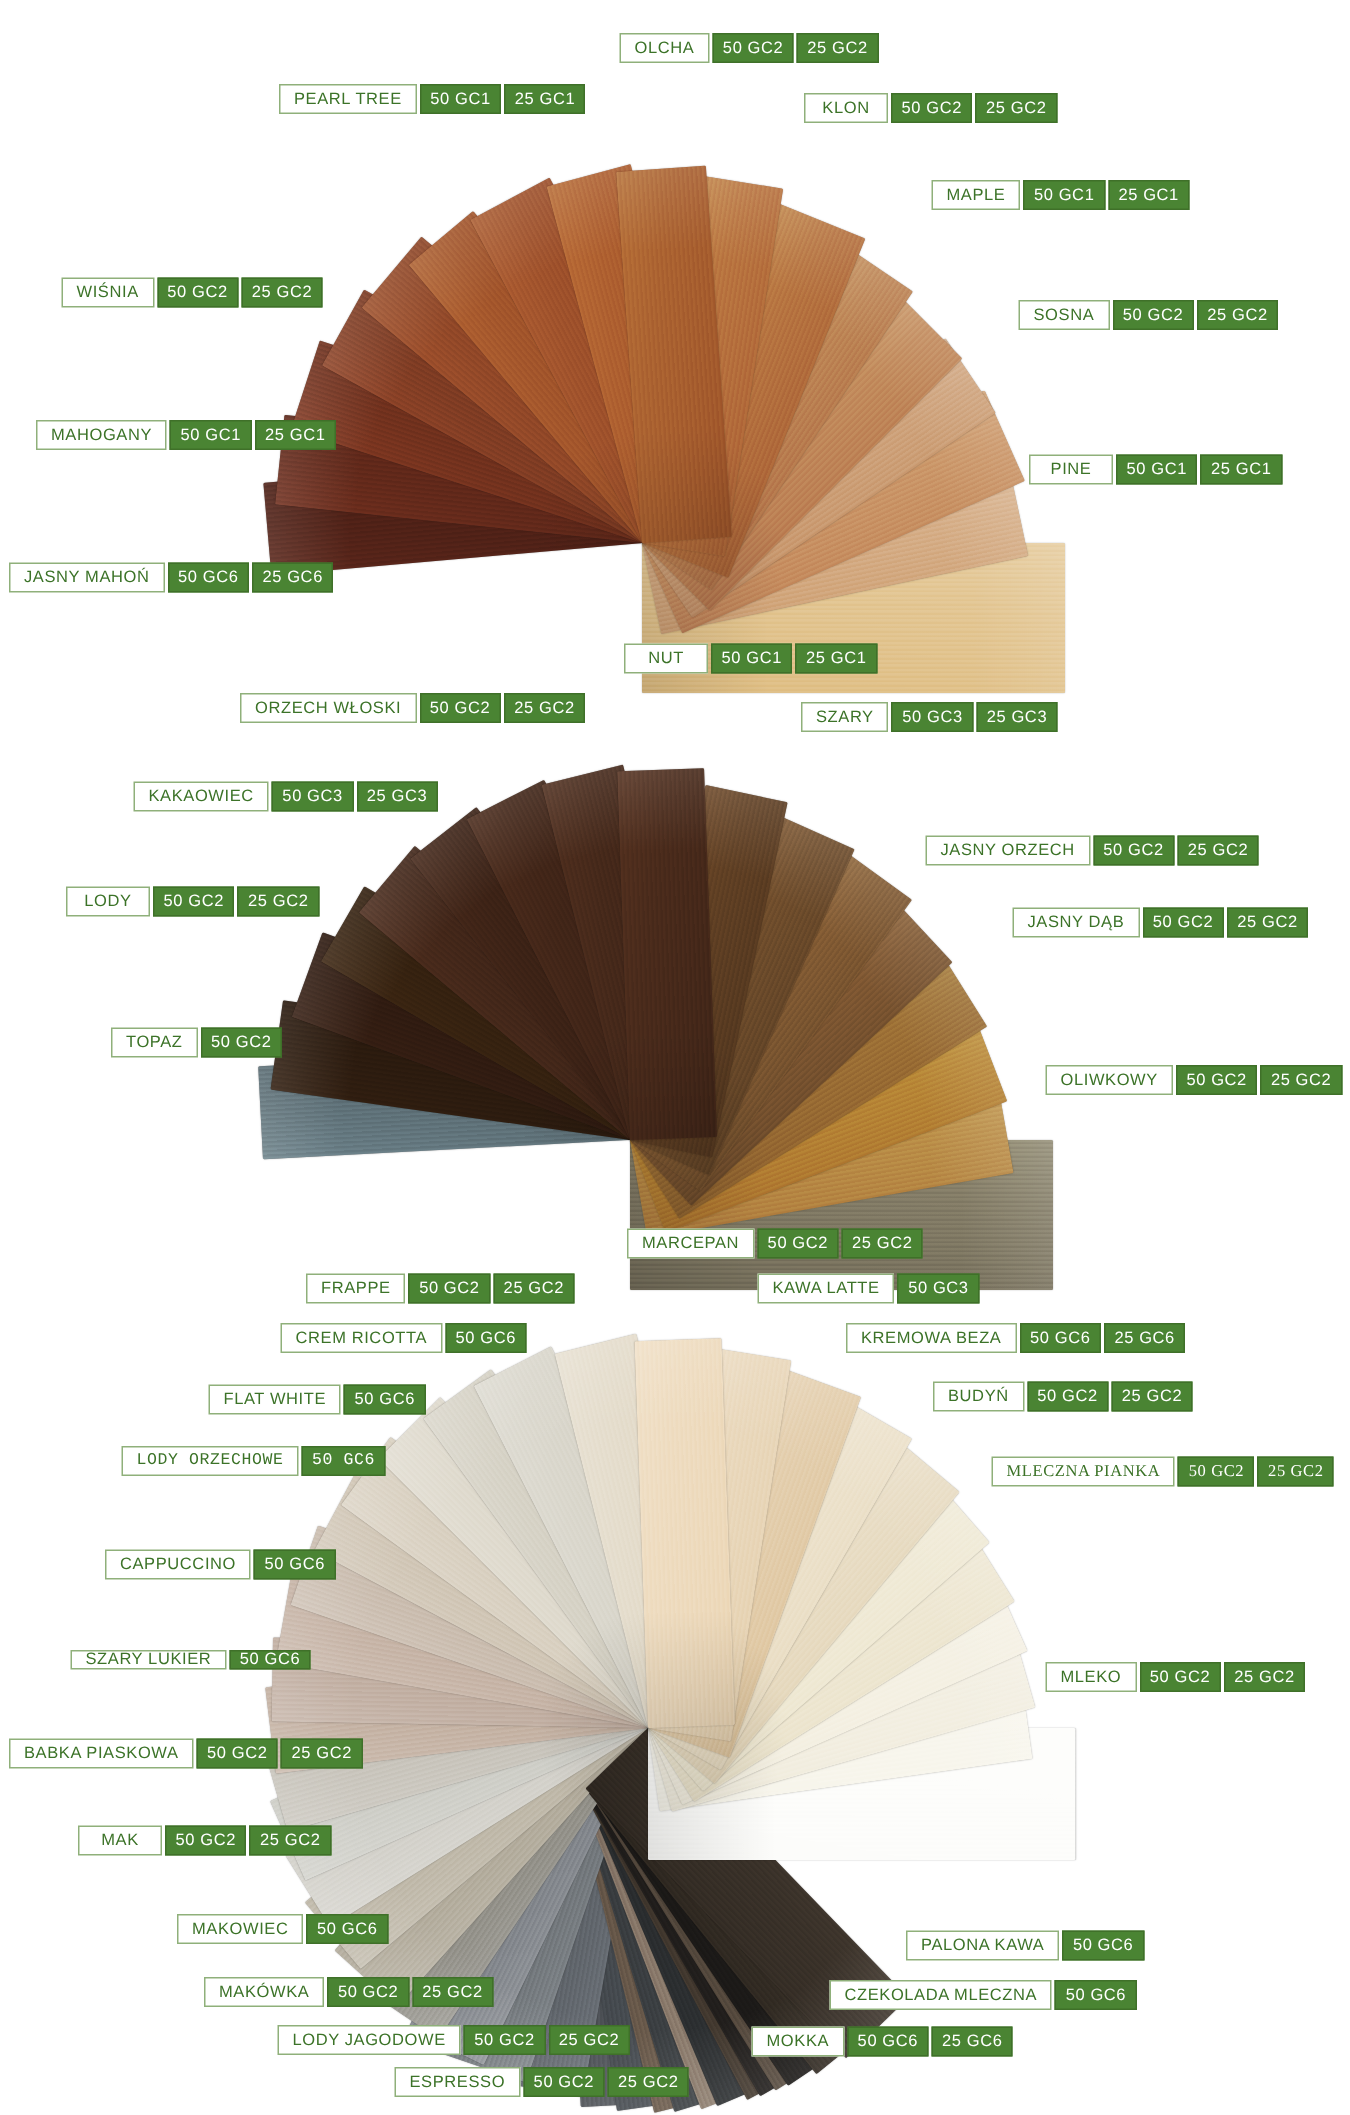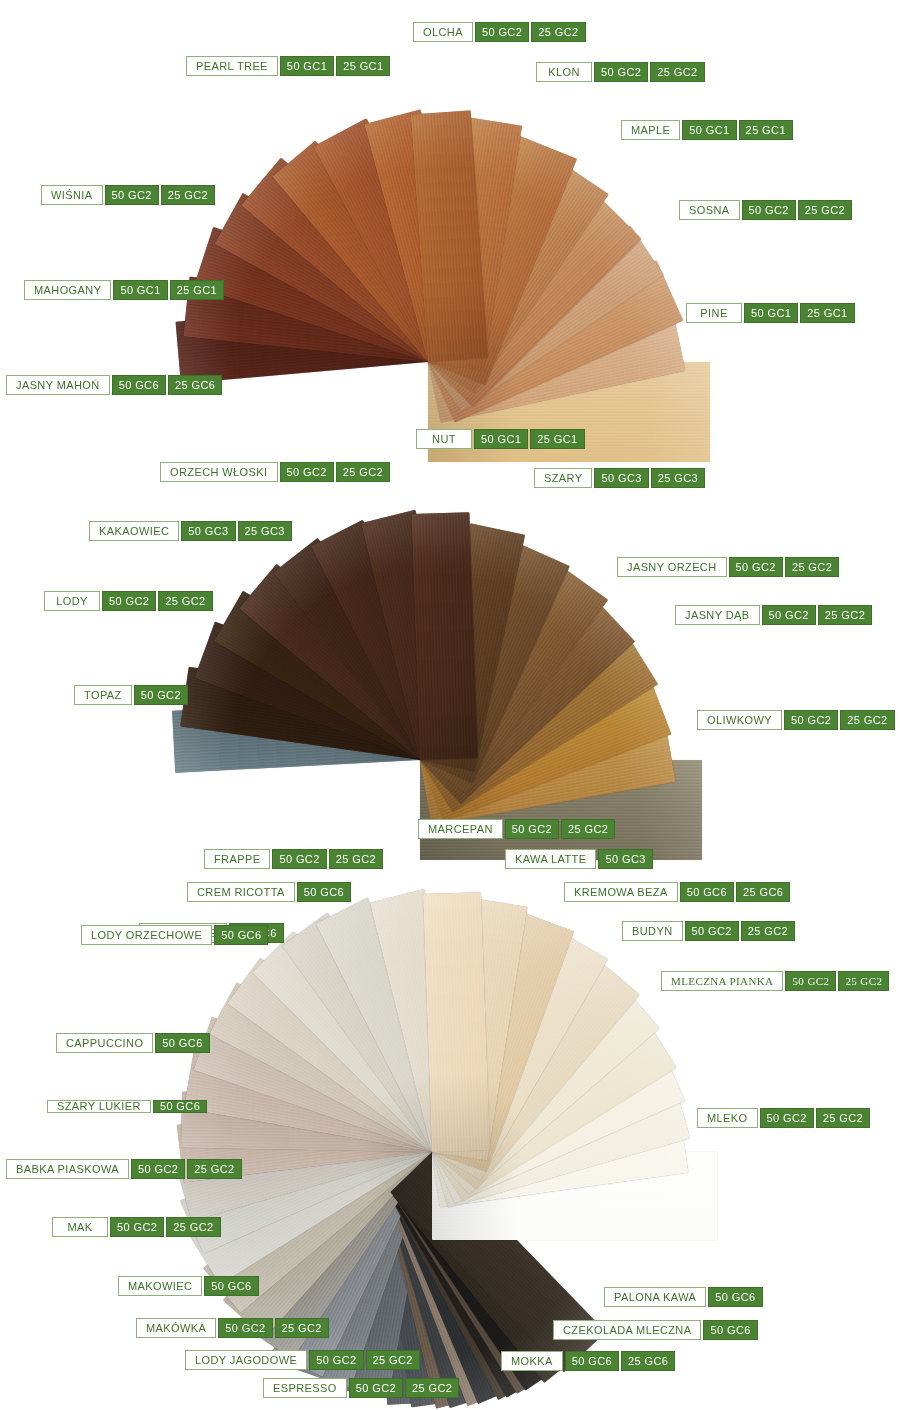--- a/index.html
+++ b/index.html
@@ -462,30 +462,30 @@
         </div>
         <div class="lbl right" style="left: 139px; top: 923px; z-index: 500;">
           <div class="lbl-name">FLAT WHITE</div>
           <div class="code">50 GC6</div>
         </div>
         <div class="lbl right" style="left: 622px; top: 921px; z-index: 500;">
           <div class="lbl-name">BUDYŃ</div>
           <div class="code">50 GC2</div>
           <div class="code">25 GC2</div>
         </div>
-        <div class="lbl right" style="left: 81px; top: 925px; z-index: 500;">
+        <div class="lbl right" style="left: 81px; top: 964px; z-index: 500; font-family: Liberation Mono, monospace;">
           <div class="lbl-name">LODY ORZECHOWE</div>
           <div class="code">50 GC6</div>
         </div>
         <div class="lbl right" style="left: 661px; top: 971px; z-index: 500; font-family: Liberation Serif, serif;">
           <div class="lbl-name">MLECZNA PIANKA</div>
           <div class="code">50 GC2</div>
           <div class="code">25 GC2</div>
         </div>
-        <div class="lbl right" style="left: 56px; top: 1033px; z-index: 500;">
+        <div class="lbl right" style="left: 70px; top: 1033px; z-index: 500;">
           <div class="lbl-name">CAPPUCCINO</div>
           <div class="code">50 GC6</div>
         </div>
         <div class="lbl right" style="left: 47px; top: 1096px; z-index: 500; align-items: center;">
           <div class="lbl-name">SZARY LUKIER</div>
           <div class="code">50 GC6</div>
         </div>
         <div class="lbl right" style="left: 697px; top: 1108px; z-index: 500;">
           <div class="lbl-name">MLEKO</div>
           <div class="code">50 GC2</div>

